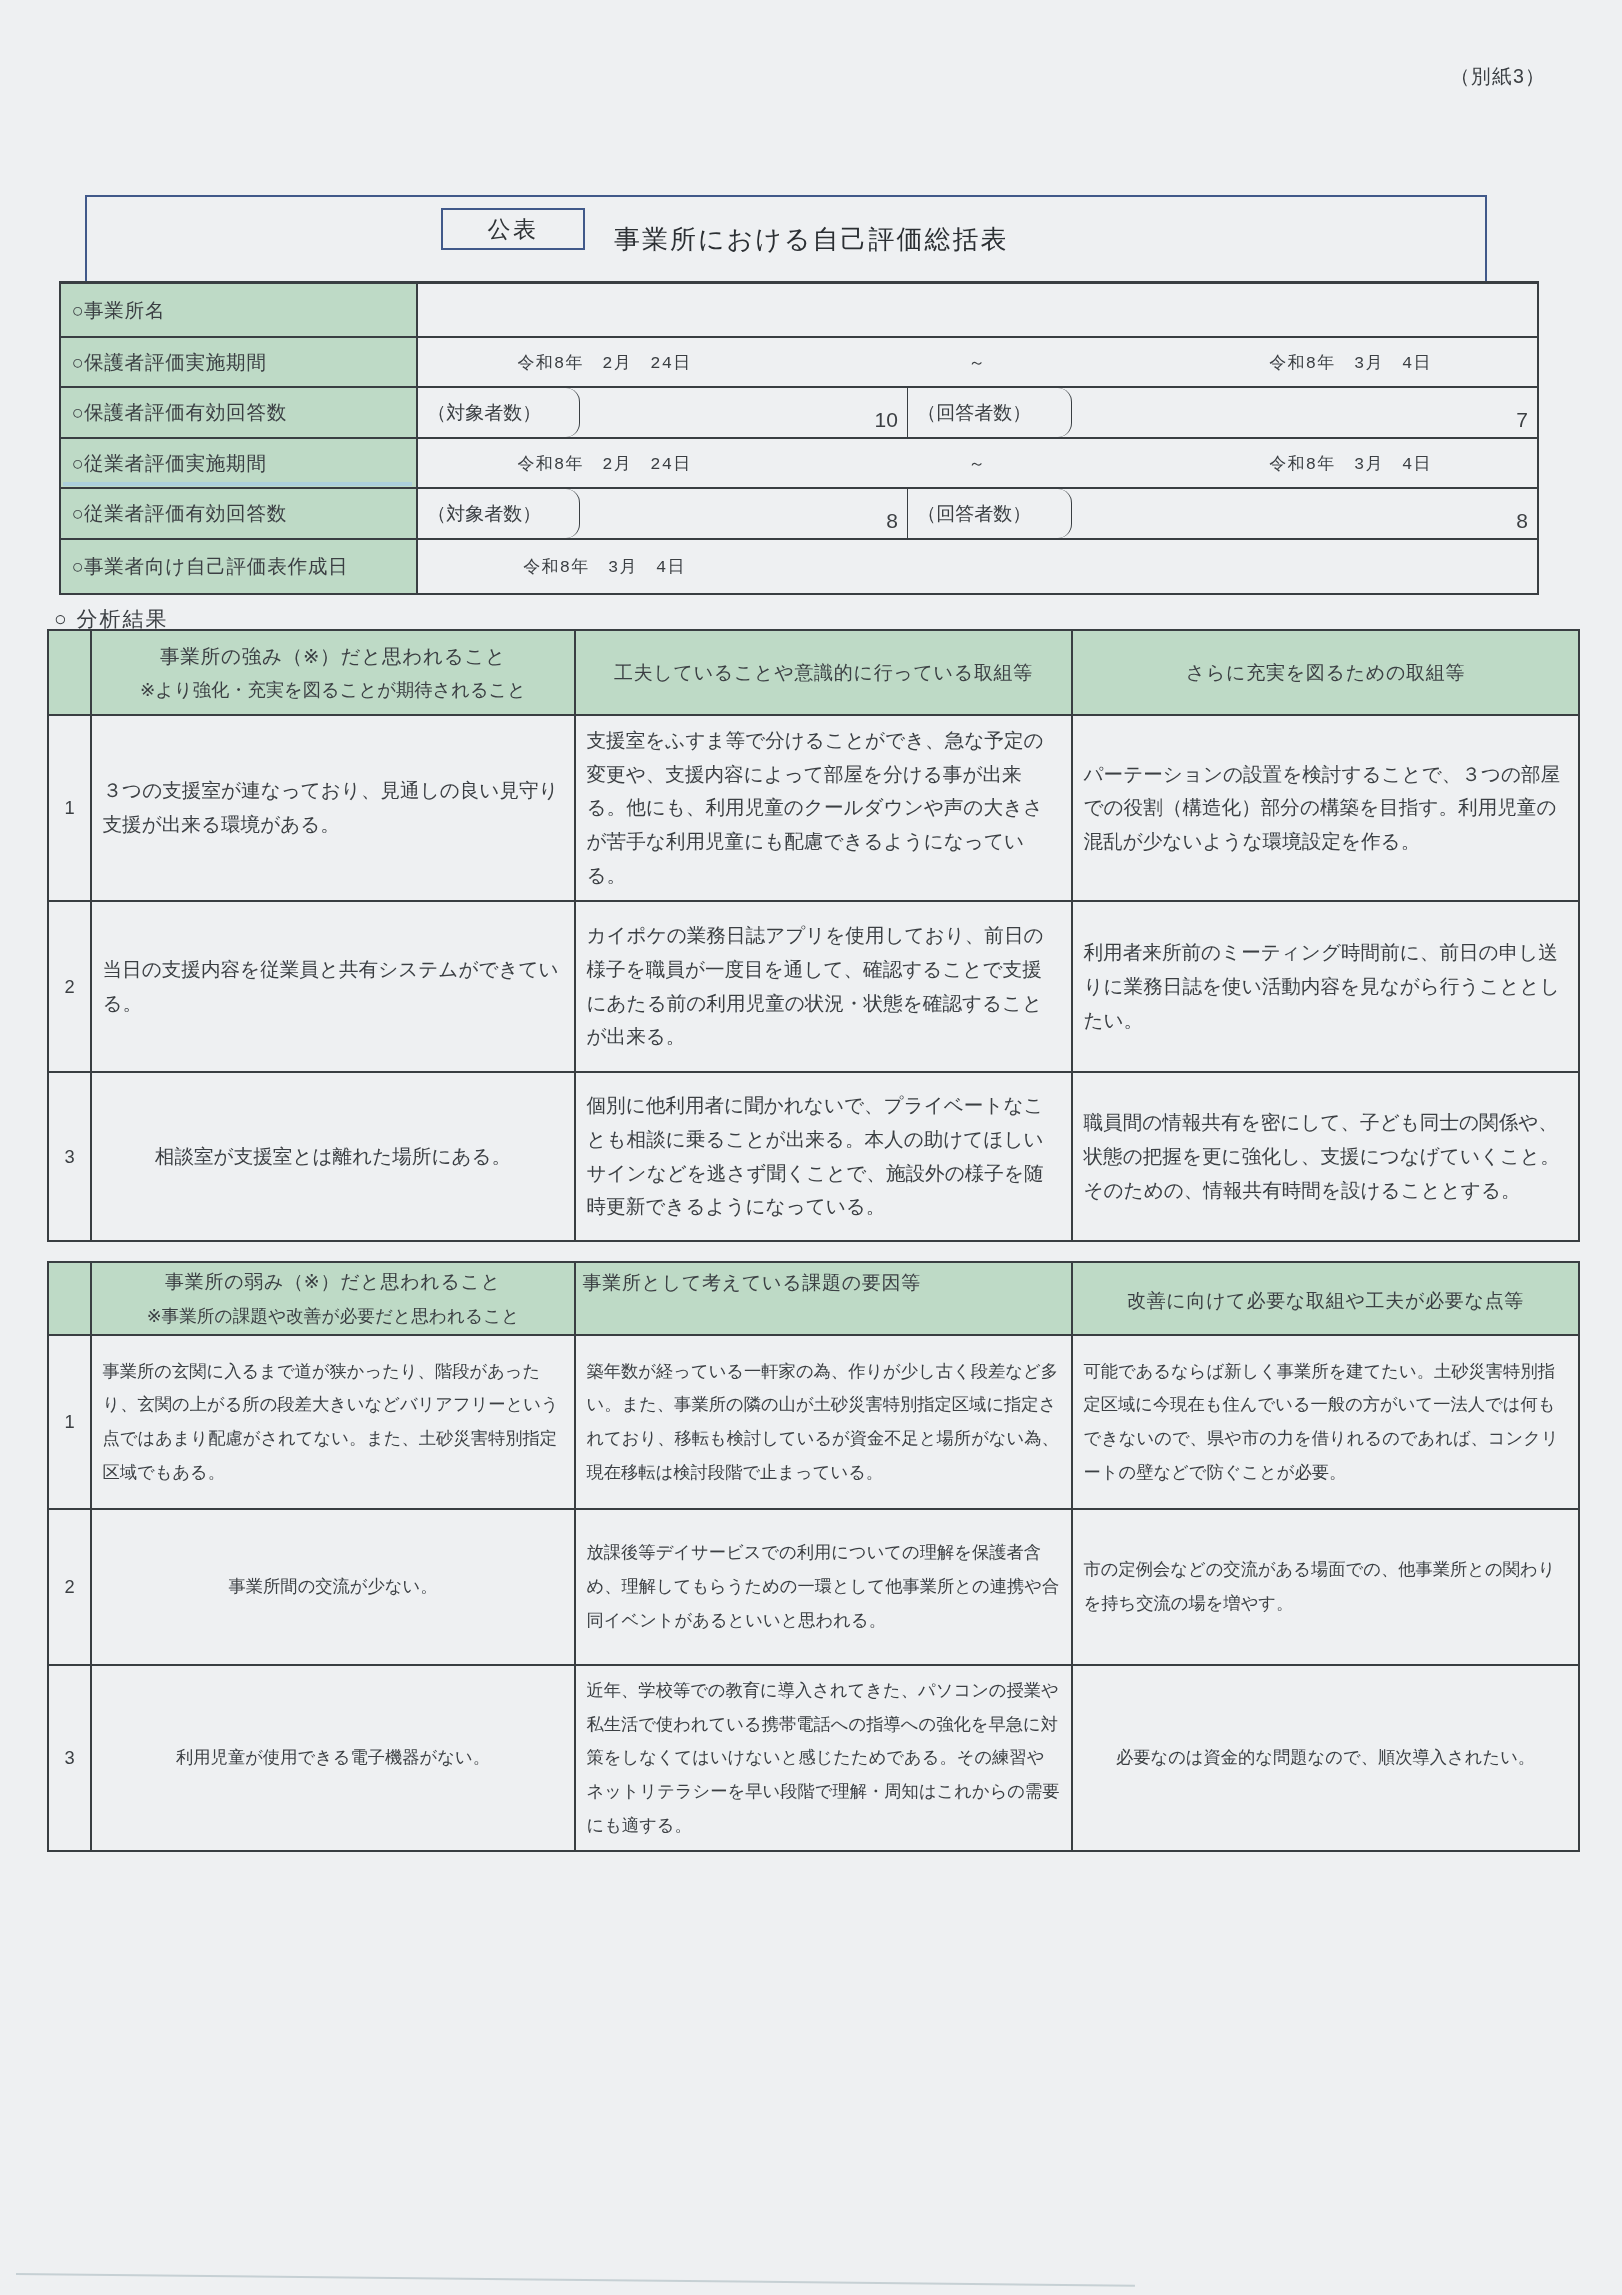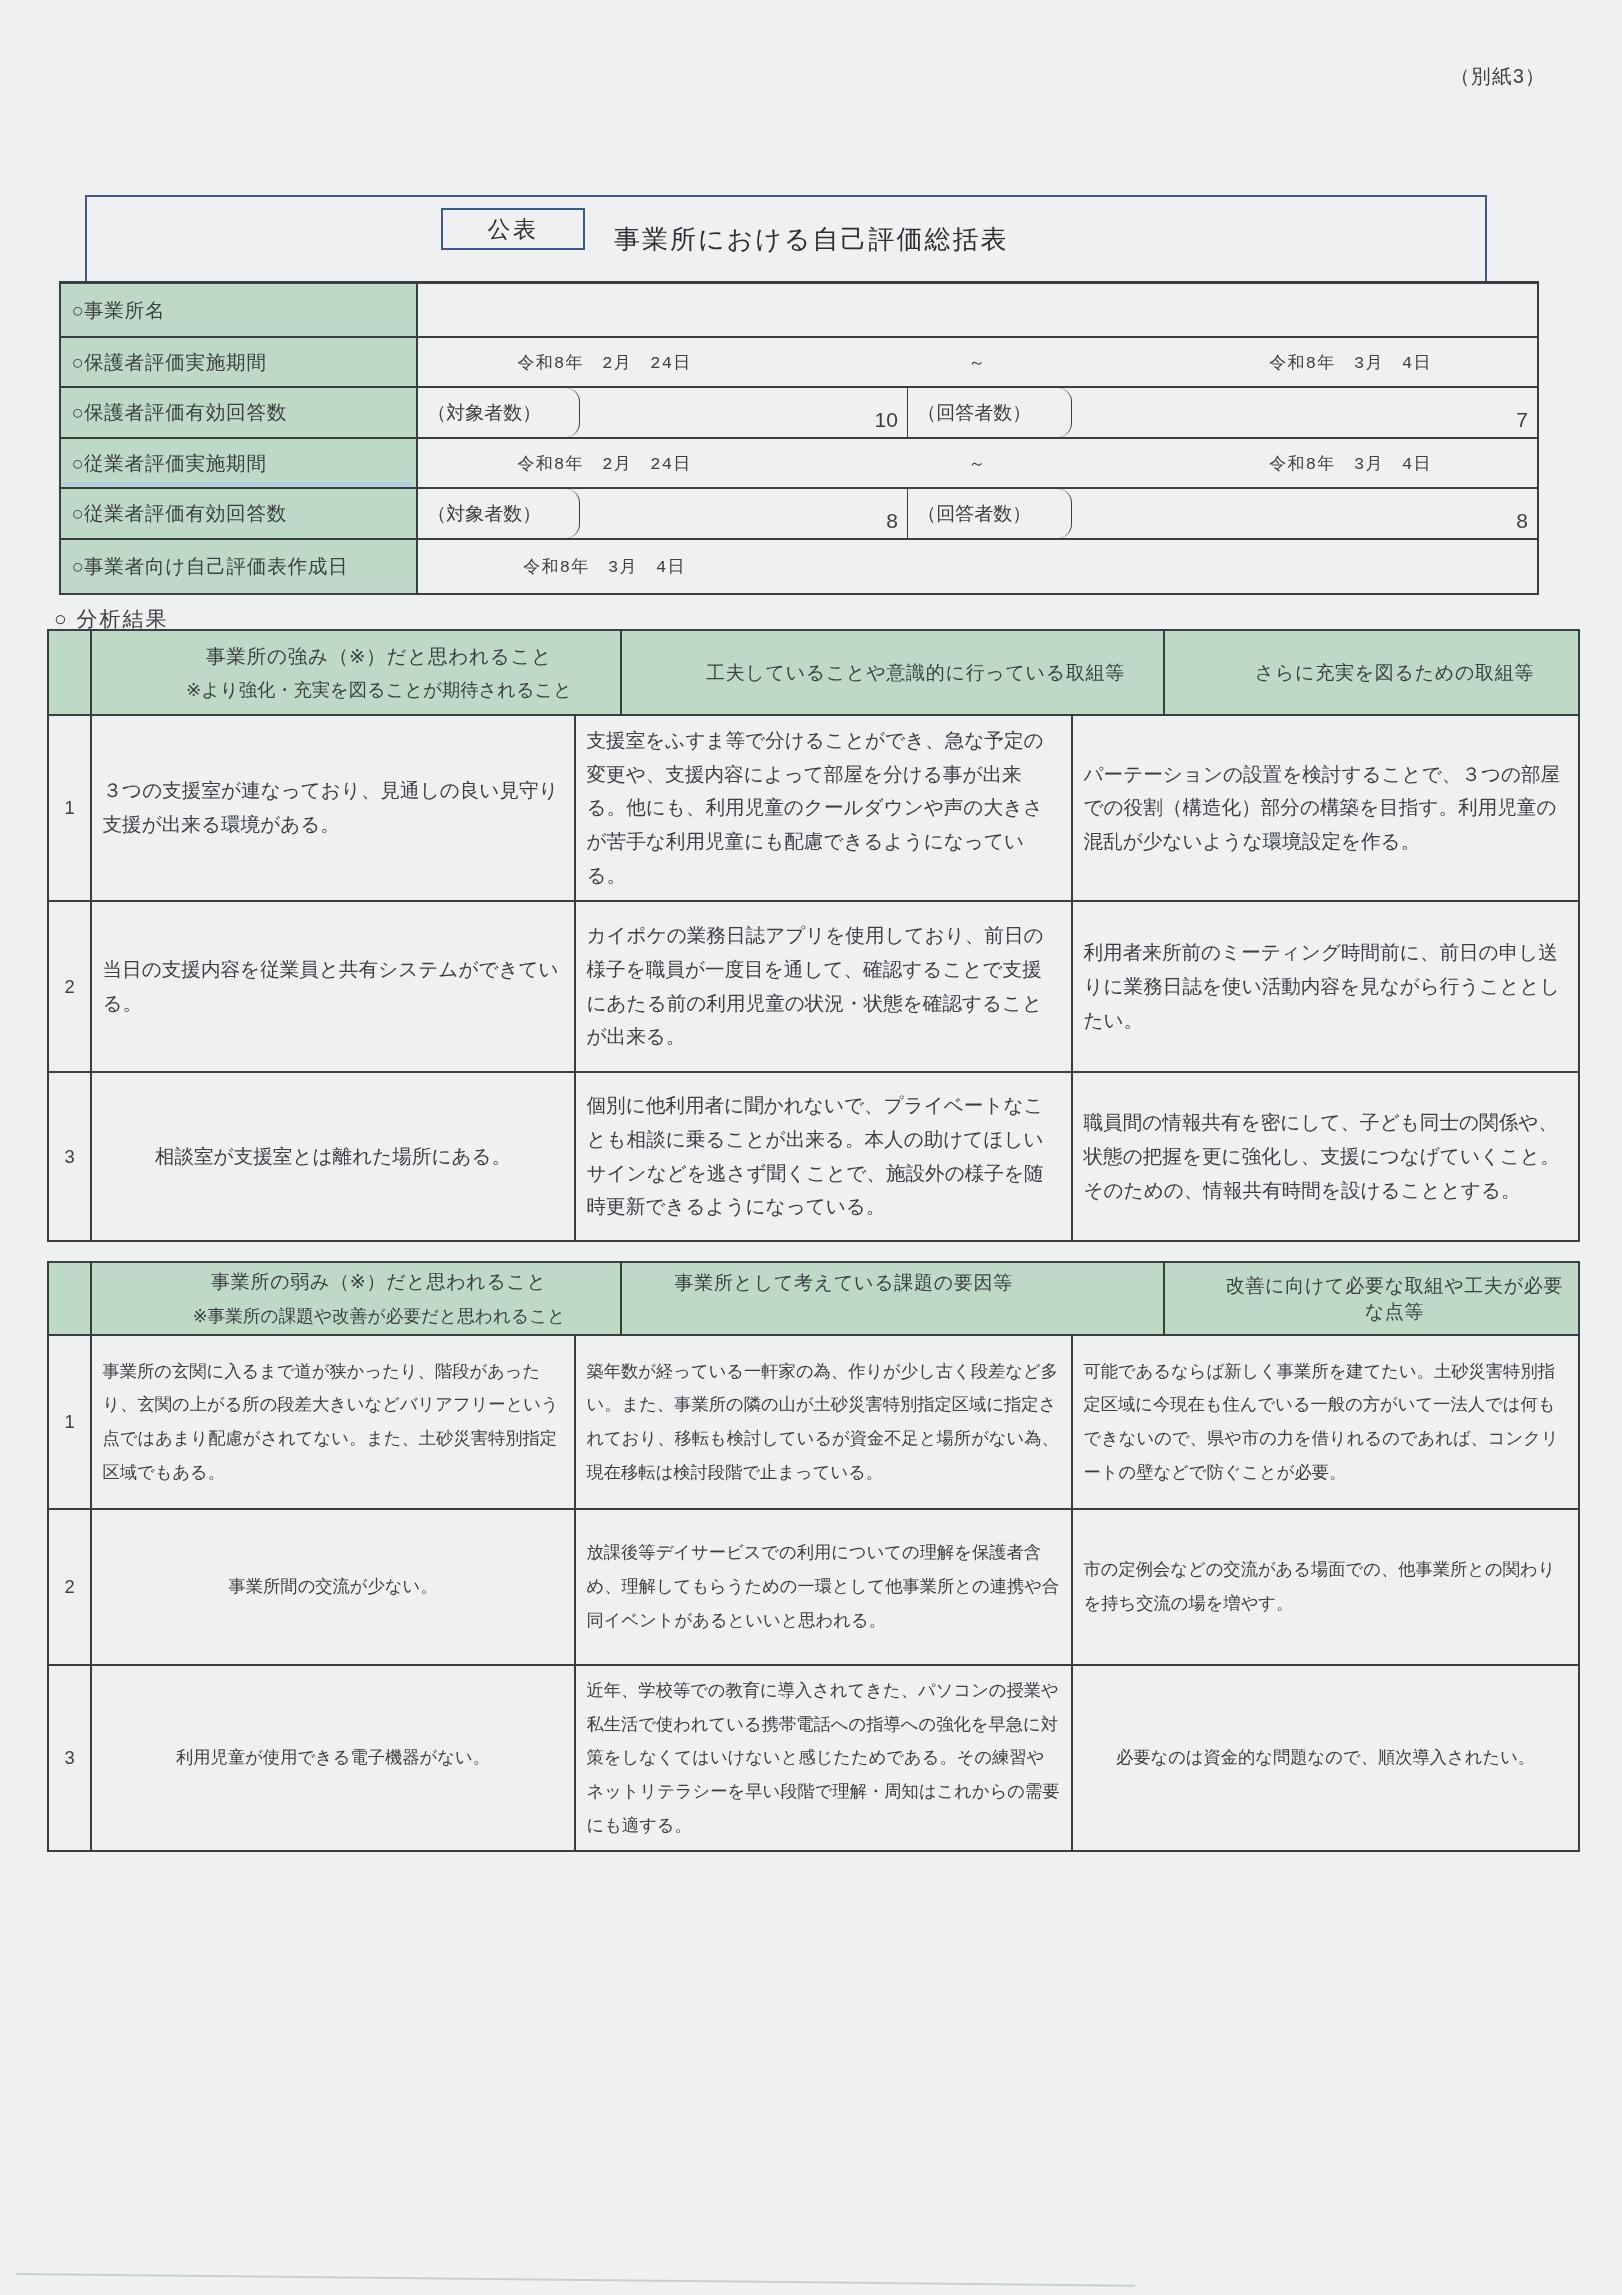--- a/index.html
+++ b/index.html
@@ -81,42 +81,42 @@
   
   .analysis-table{
     position:absolute; left:47px; width:1533px;
     border:2.6px solid var(--line);
     box-sizing:border-box; background:var(--paper);
   }
   .strengths-table{top:629px;}
   .weaknesses-table{top:1261px;}
   .a-row{display:flex; box-sizing:border-box;}
   .a-row + .a-row{border-top:2px solid var(--line);}
-  .a-header{background:var(--green);gap:46px;}
+  .a-header{background:var(--green);}
   .col-num{width:43px; min-width:43px; box-sizing:border-box; border-right:2px solid var(--line);
     display:flex; align-items:center; justify-content:center; font-size:18.3px;}
   .col-a{width:484px; min-width:484px; box-sizing:border-box; border-right:2px solid var(--line);}
   .col-b{width:497px; min-width:497px; box-sizing:border-box; border-right:2px solid var(--line);}
   .col-c{flex:1; box-sizing:border-box;}
   .cell{
     height:100%; box-sizing:border-box;
     display:flex; flex-direction:column; align-items:center; justify-content:center;
     text-align:left; padding:7.9px 10.5px;
   }
   .strengths-table .cell{font-size:19.6px; line-height:1.72;}
   .weaknesses-table .cell{font-size:17.3px; line-height:1.95;}
   .hdr-cell{display:flex; flex-direction:column; align-items:center; justify-content:center;
     text-align:center; height:100%; box-sizing:border-box; padding:5.2px 13px;}
   .hdr-line1{font-size:19.6px; letter-spacing:0.7px;}
   .hdr-line2{font-size:18.3px; margin-top:6.5px;}
   .hdr-single{font-size:19px; letter-spacing:0.7px;}
   .weaknesses-table .hdr-line1{font-size:19px;}
   .weaknesses-table .hdr-line2{font-size:17.7px; margin-top:9.2px;}
   .hdr-topleft{align-items:flex-start; justify-content:flex-start; text-align:left; padding-top:6.5px; padding-left:6.5px;}
-  .hdr-topcenter{justify-content:flex-start; padding-top:10px;align-items:flex-end;}
+  .hdr-topcenter{justify-content:flex-start; padding-top:25px;}
   .sh{min-height:83px;} .sr1{min-height:168px;} .sr2{min-height:171px;} .sr3{min-height:169px;}
   .wh{min-height:71px;} .wr1{min-height:174px;} .wr2{min-height:156px;} .wr3{min-height:186px;}
   
   .artifact-blue-line{
     position:absolute; left:63px; top:482px; width:349px; height:3.9px;
     background:rgba(158,201,238,0.55); pointer-events:none;
   }
   .artifact-bottom-line{
     position:absolute; left:15.7px; top:2273px; width:1119px; height:2px;
     background:#c6d0d4; transform:rotate(0.6deg); transform-origin:left center;

